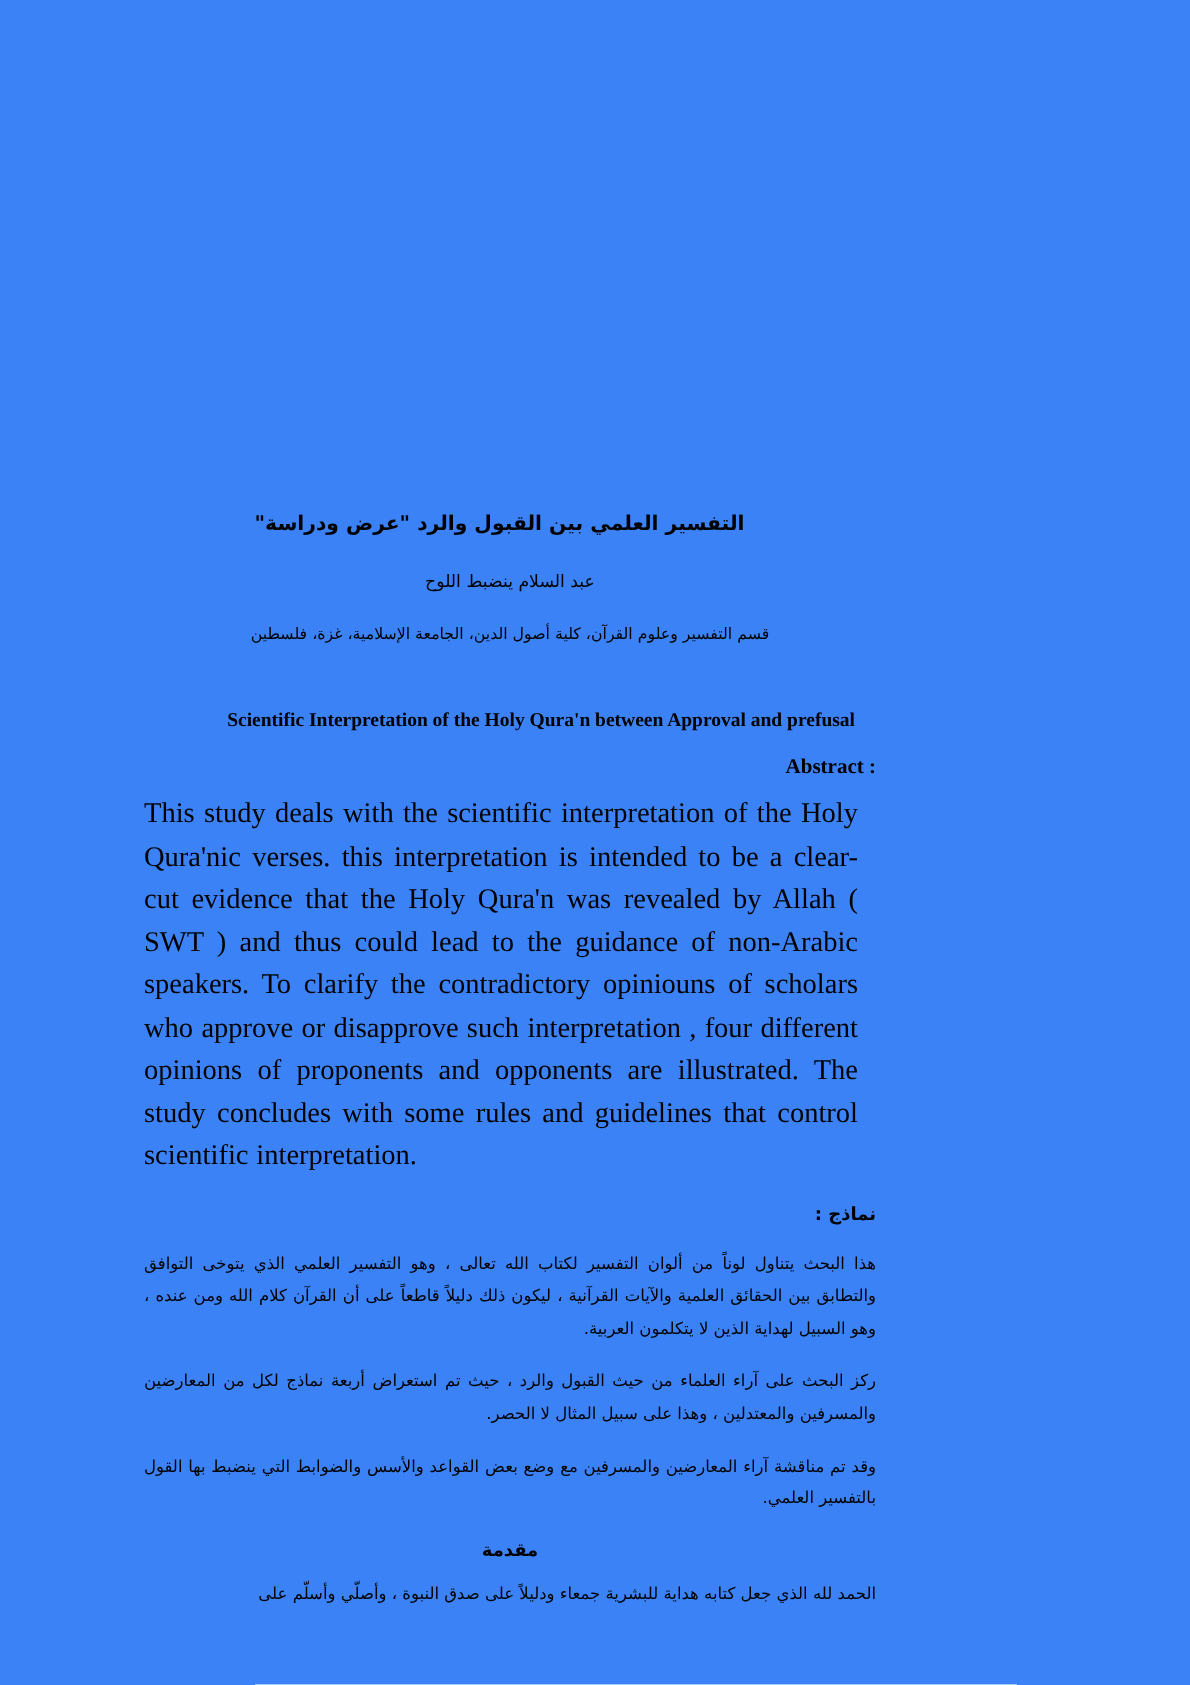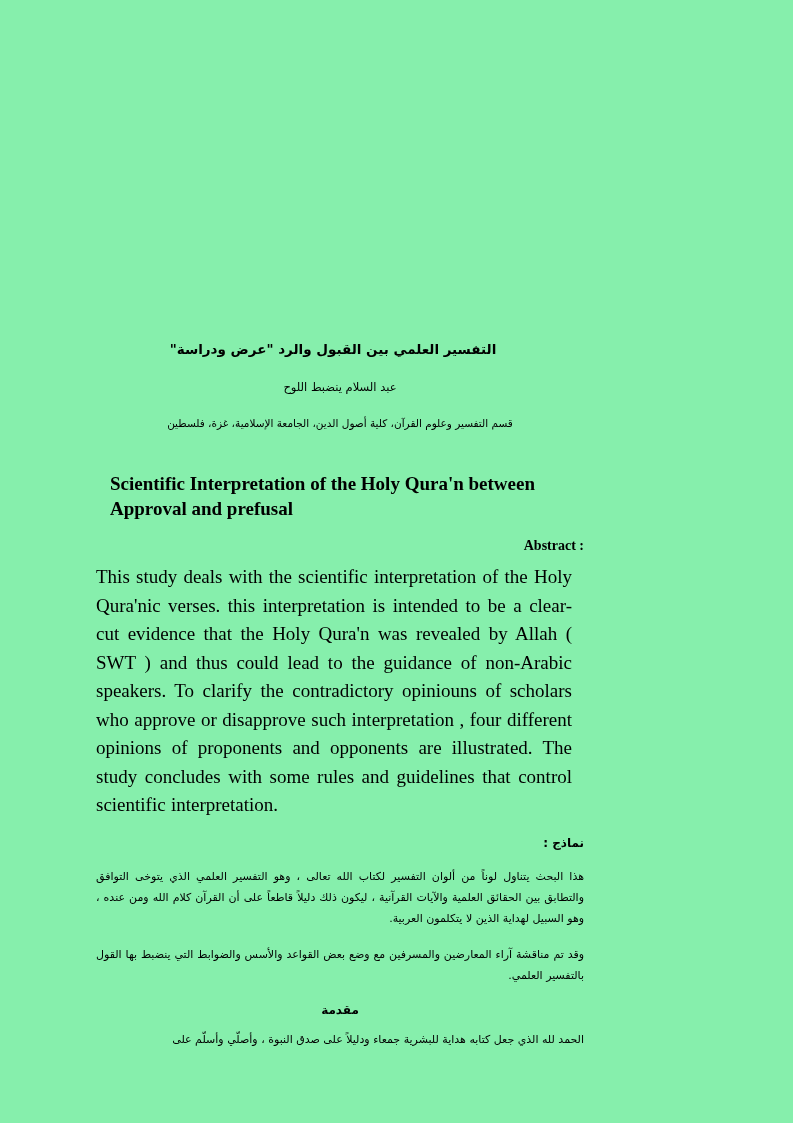--- a/index.html
+++ b/index.html
@@ -14,21 +14,21 @@
     position: relative;
     overflow: hidden;
     font-family: "Liberation Serif", "DejaVu Serif", serif;
     color: #000000;
     -webkit-font-smoothing: none;
   }
 
   .page {
     position: absolute;
     inset: 0;
-    background: #86efac;
+    background: #3b82f6;
   }
 
   
   .content {
     position: absolute;
     left: 96px;
     top: 340px;
     width: 488px;
   }
 
@@ -62,23 +62,23 @@
     font-size: 10.5px;
     font-weight: normal;
     text-align: center;
     line-height: 1.3;
     margin: 0 0 40px 0;
   }
 
   
   .title-en {
     font-family: "Liberation Serif", "DejaVu Serif", serif;
-    font-size: 19px;
+    font-size: 13px;
     font-weight: bold;
-    text-align: left;
+    text-align: right;
     line-height: 1.35;
     margin: 0 0 16px 0;
     padding: 0 14px;
   }
 
   .abstract-label {
     font-family: "Liberation Serif", "DejaVu Serif", serif;
     font-size: 14px;
     font-weight: bold;
     text-align: right;
@@ -145,20 +145,21 @@
     <h2 class="title-en">Scientific Interpretation of the Holy Qura'n between Approval and prefusal</h2>
 
     <div class="abstract-label">Abstract :</div>
 
     <p class="abstract-body">This study deals with the scientific interpretation of the Holy Qura'nic verses. this interpretation is intended to be a clear-cut evidence that the Holy Qura'n was revealed by Allah ( SWT ) and thus could lead to the guidance of non-Arabic speakers. To clarify the contradictory opiniouns of scholars who approve or disapprove such interpretation , four different opinions of proponents and opponents are illustrated. The study concludes with some rules and guidelines that control scientific interpretation.</p>
 
     <div class="label-ar">نماذج :</div>
 
     <p class="para-ar">هذا البحث يتناول لوناً من ألوان التفسير لكتاب الله تعالى ، وهو التفسير العلمي الذي يتوخى التوافق والتطابق بين الحقائق العلمية والآيات القرآنية ، ليكون ذلك دليلاً قاطعاً على أن القرآن كلام الله ومن عنده ، وهو السبيل لهداية الذين لا يتكلمون العربية.</p>
 
+    <p class="para-ar">ركز البحث على آراء العلماء من حيث القبول والرد ، حيث تم استعراض أربعة نماذج لكل من المعارضين والمسرفين والمعتدلين ، وهذا على سبيل المثال لا الحصر.</p>
 
     <p class="para-ar">وقد تم مناقشة آراء المعارضين والمسرفين مع وضع بعض القواعد والأسس والضوابط التي ينضبط بها القول بالتفسير العلمي.</p>
 
     <h3 class="heading-ar">مقدمة</h3>
 
     <p class="para-ar last">الحمد لله الذي جعل كتابه هداية للبشرية جمعاء ودليلاً على صدق النبوة ، وأصلّي وأسلّم على</p>
 
   </div>
 
 </div>

